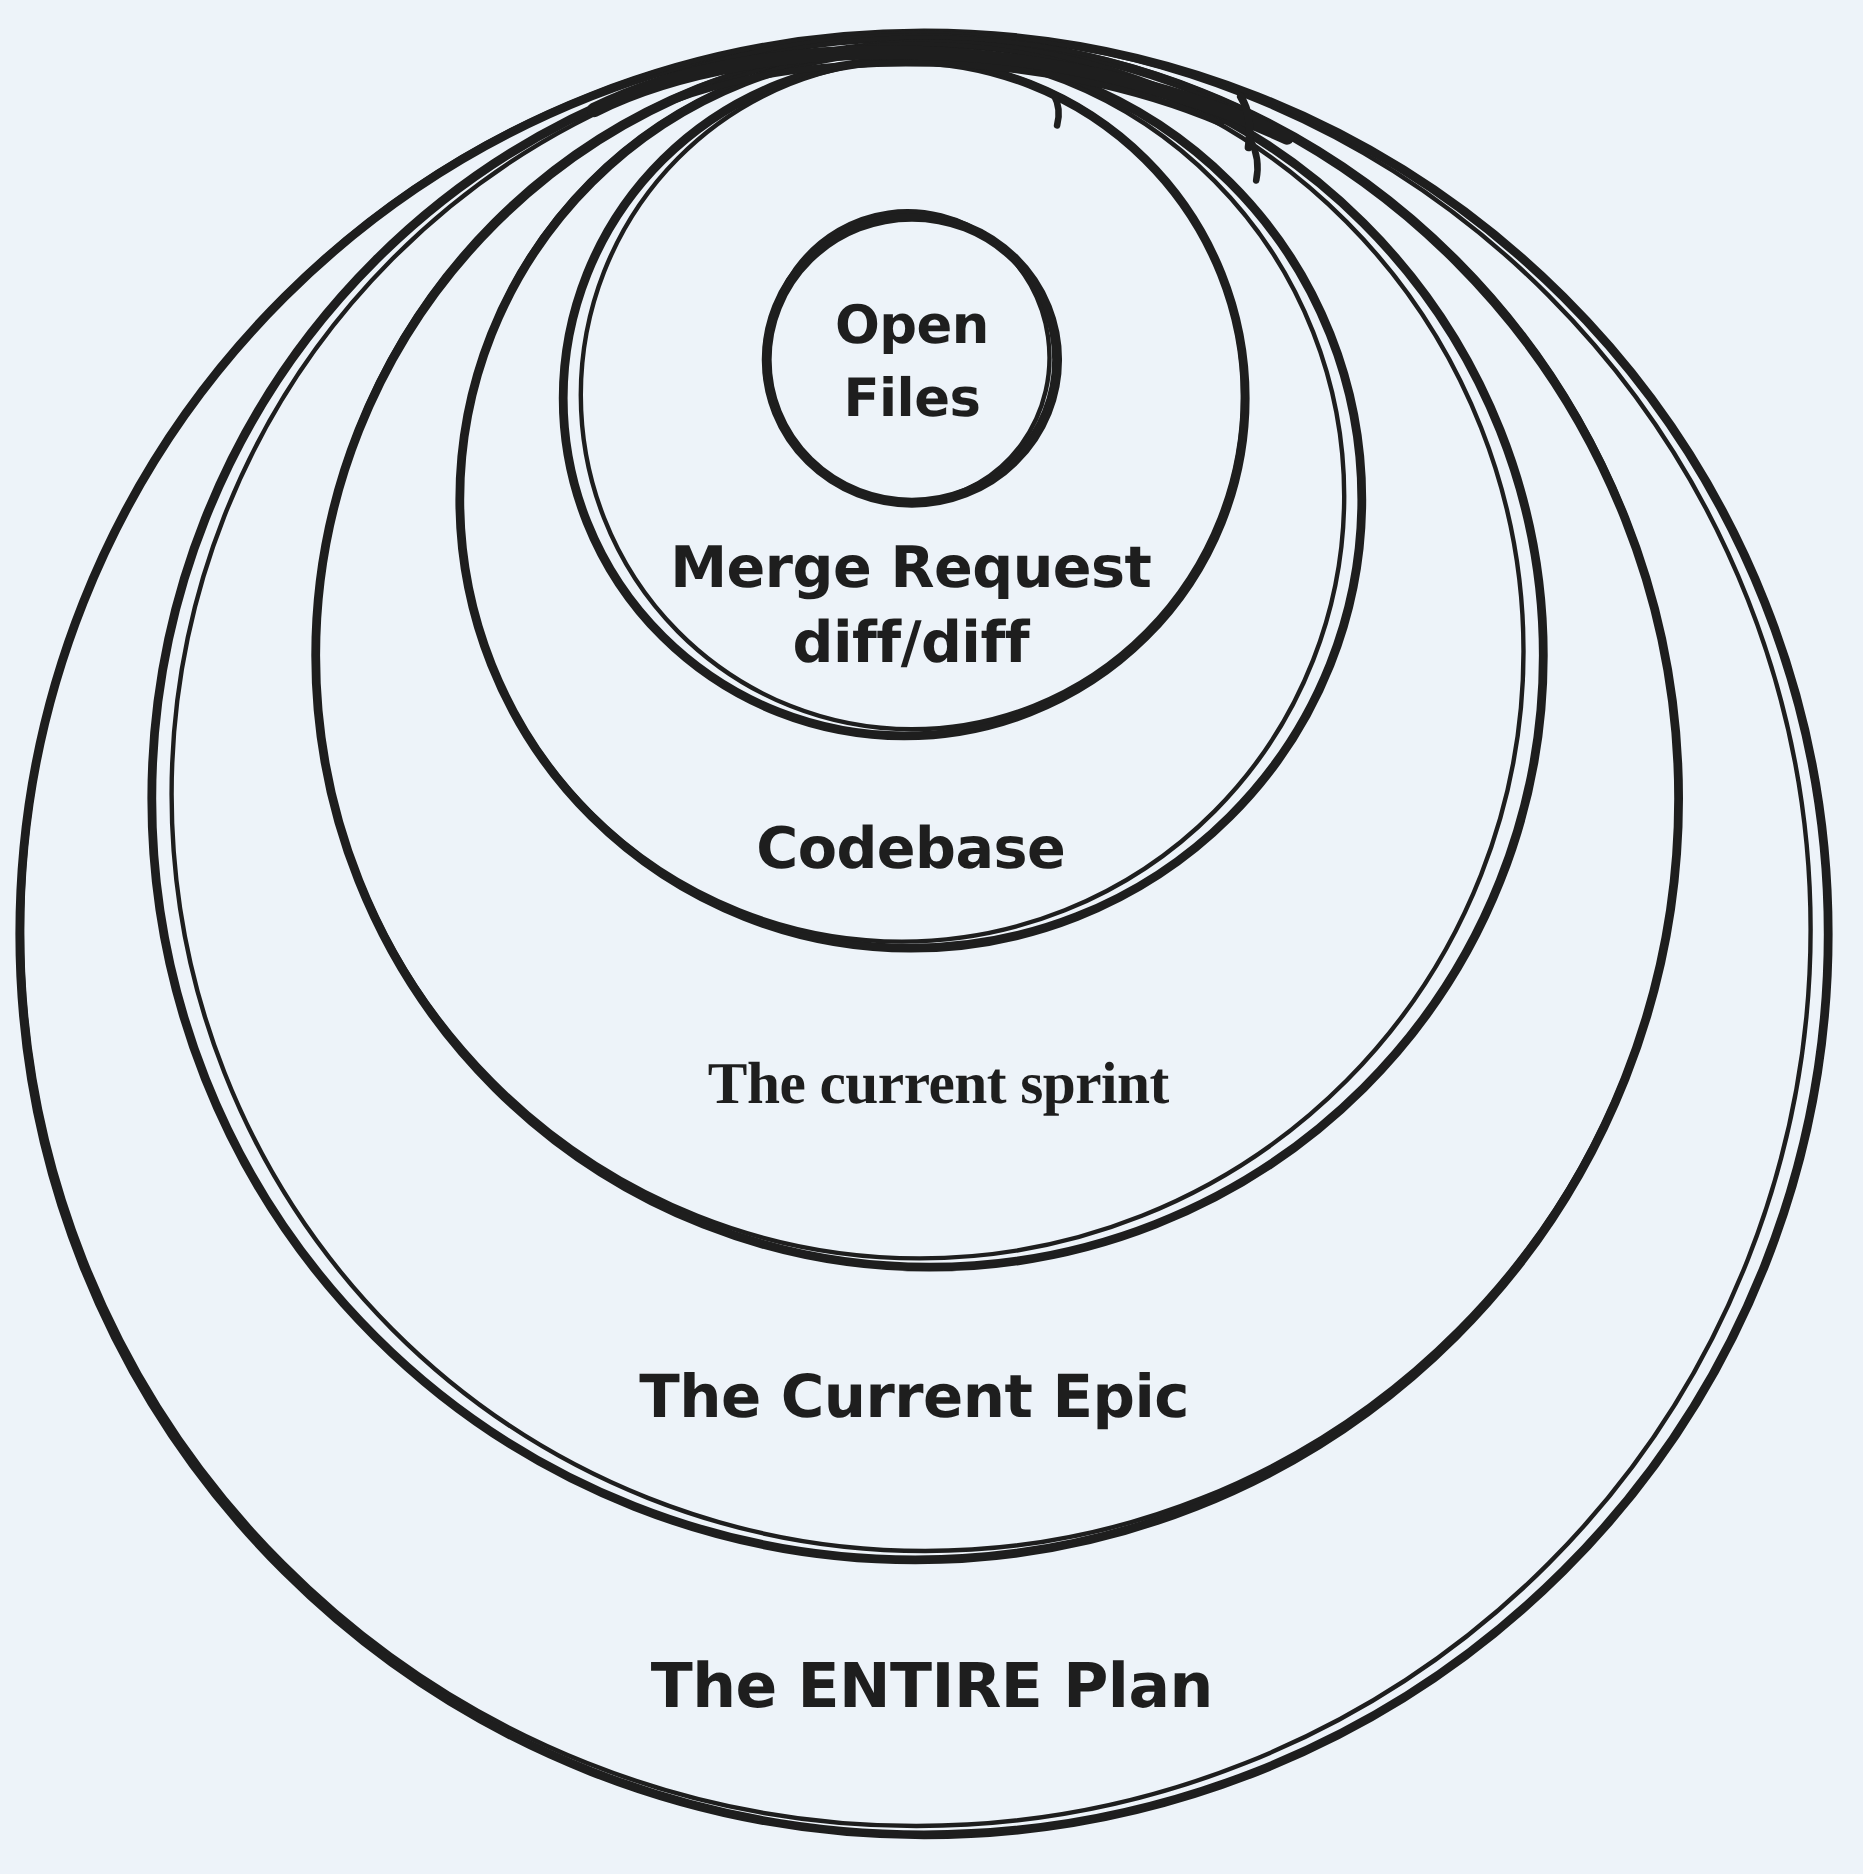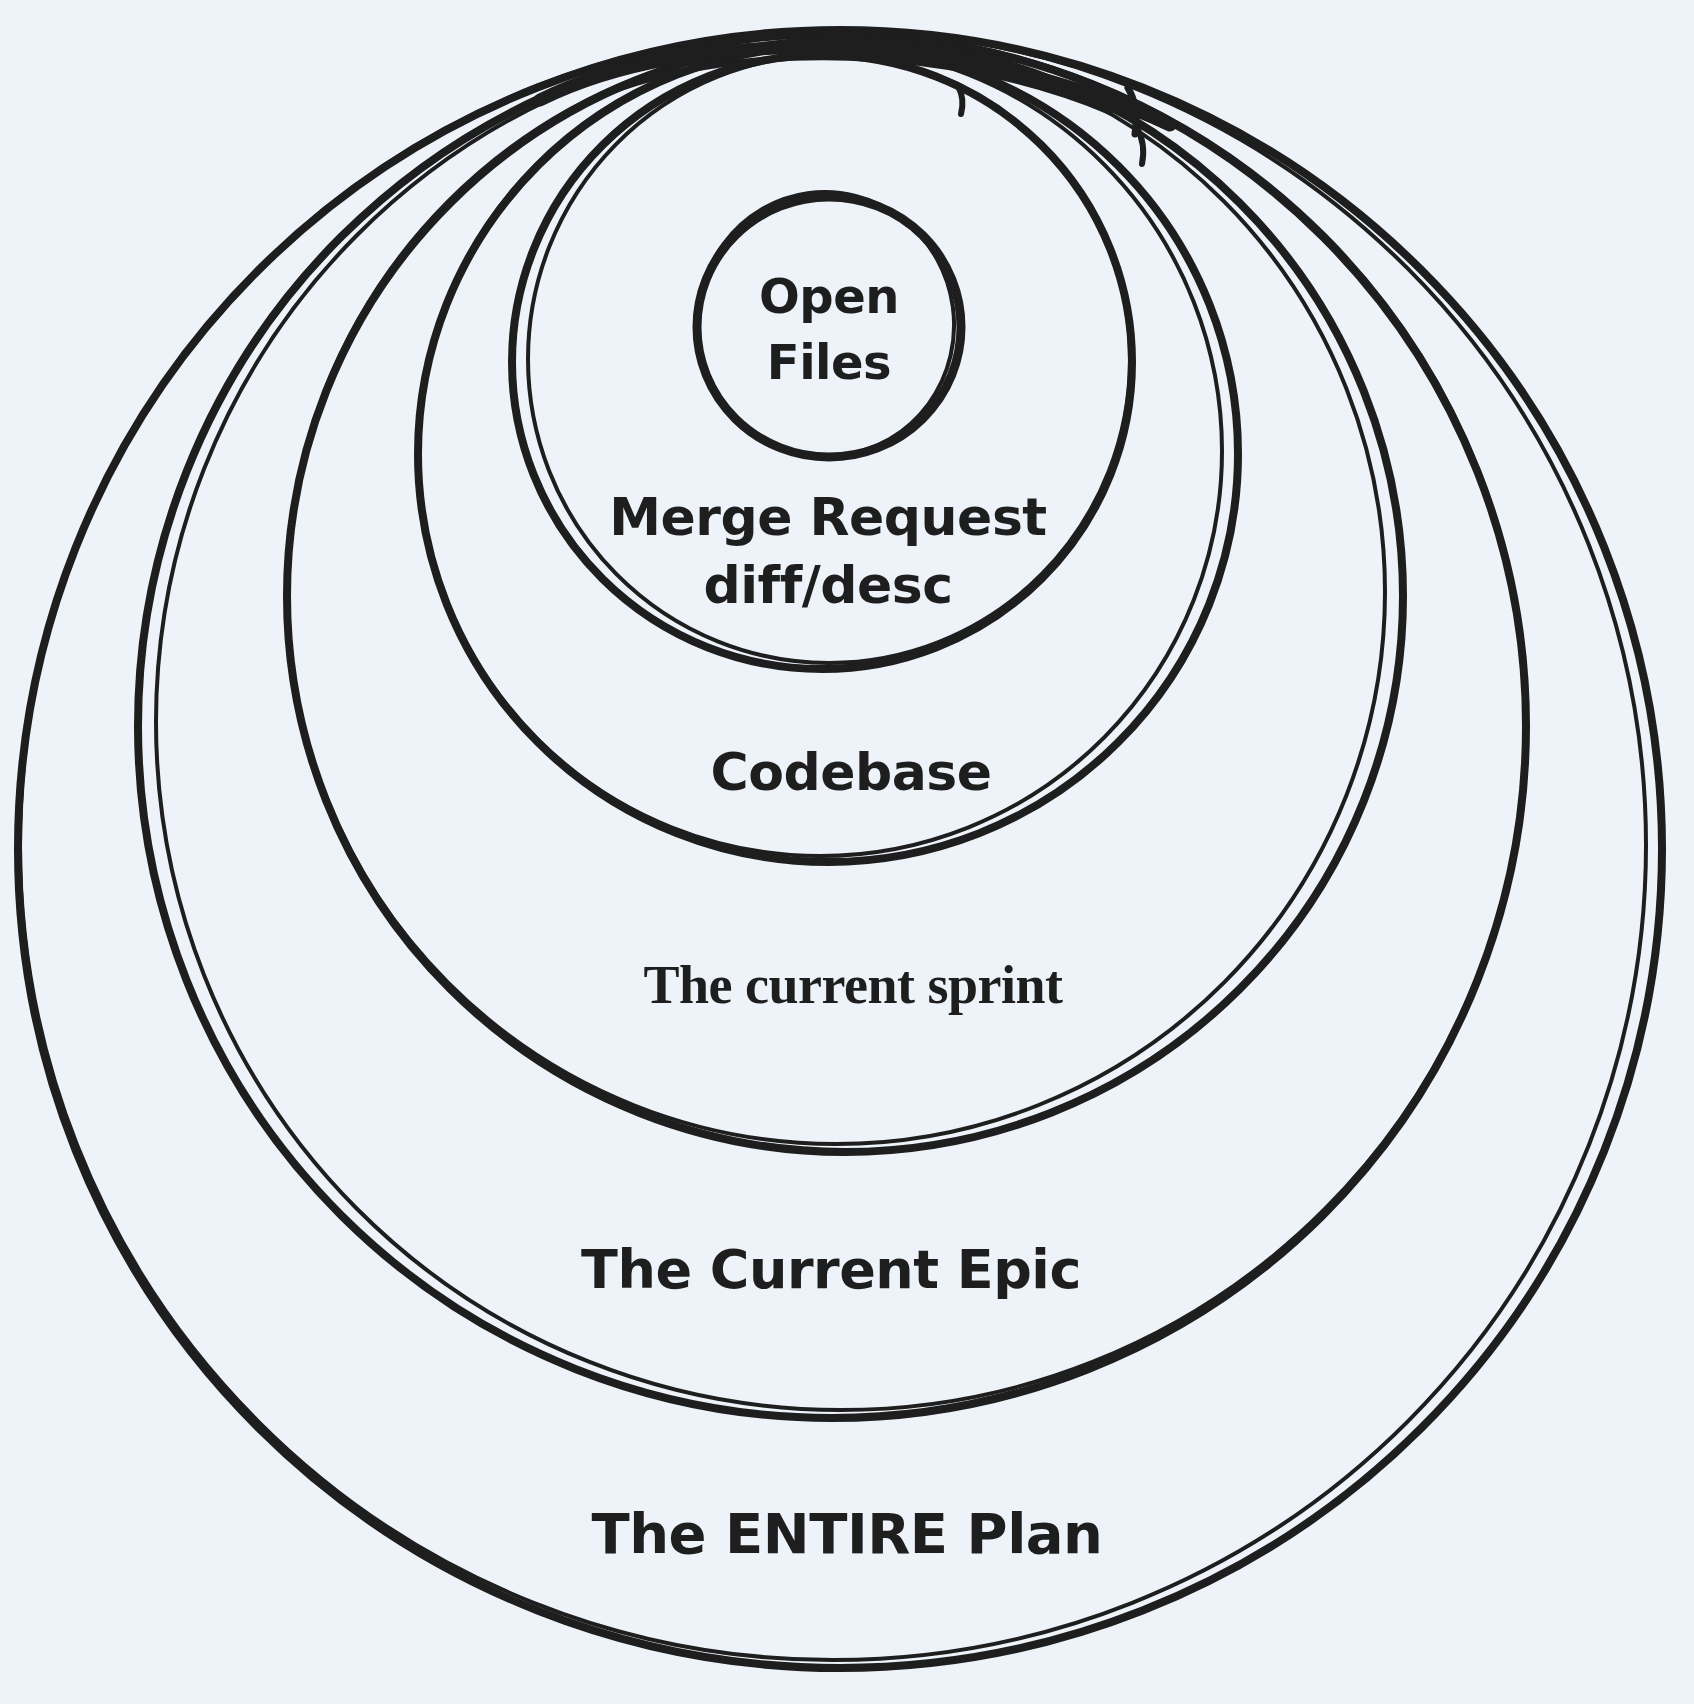--- a/index.html
+++ b/index.html
@@ -34,21 +34,21 @@
     transform:translate(-50%,-50%);
     color:var(--ink);
     font-weight:bold;
     text-align:center;
     white-space:pre-line;
     letter-spacing:-0.5px;
     user-select:none;
   }
   .lbl-open-files   {left:829px; top:329px;  font-size:48px; line-height:66px;}
   .lbl-merge-request{left:828px; top:551px;  font-size:52px; line-height:68px;}
-  .lbl-codebase     {left:828px; top:772px;  font-size:52px; line-height:60px;margin-left:23px;}
+  .lbl-codebase     {left:828px; top:772px;  font-size:52px; line-height:60px;}
   .lbl-current-sprint{left:853px; top:985px; font-size:54px; line-height:62px;font-family:Liberation Serif, serif;}
   .lbl-current-epic {left:831px; top:1270px; font-size:54px; line-height:62px;}
   .lbl-entire-plan  {left:847px; top:1534px; font-size:56px; line-height:64px;}
 </style>
 </head>
 <body>
 
 <div class="stage">
 
   <svg class="rings-svg" width="1694" height="1704" viewBox="0 0 1694 1704" aria-hidden="true">
@@ -89,21 +89,21 @@
       <path class="ink-stroke" d="M 1128 88 q 11 18 7 46" stroke-width="7"></path>
       <path class="ink-stroke" d="M 1137 128 q 9 16 5 36" stroke-width="6"></path>
       <path class="ink-stroke" d="M 958 86 q 7 13 3 28" stroke-width="6"></path>
     </g>
   </svg>
 
   <div class="ring-label lbl-open-files">Open
 Files</div>
 
   <div class="ring-label lbl-merge-request">Merge Request
-diff/desc</div>
+diff/diff</div>
 
   <div class="ring-label lbl-codebase">Codebase</div>
 
   <div class="ring-label lbl-current-sprint">The current sprint</div>
 
   <div class="ring-label lbl-entire-plan">The ENTIRE Plan</div>
 
   <div class="ring-label lbl-current-epic">The Current Epic</div>
 </div>
 

